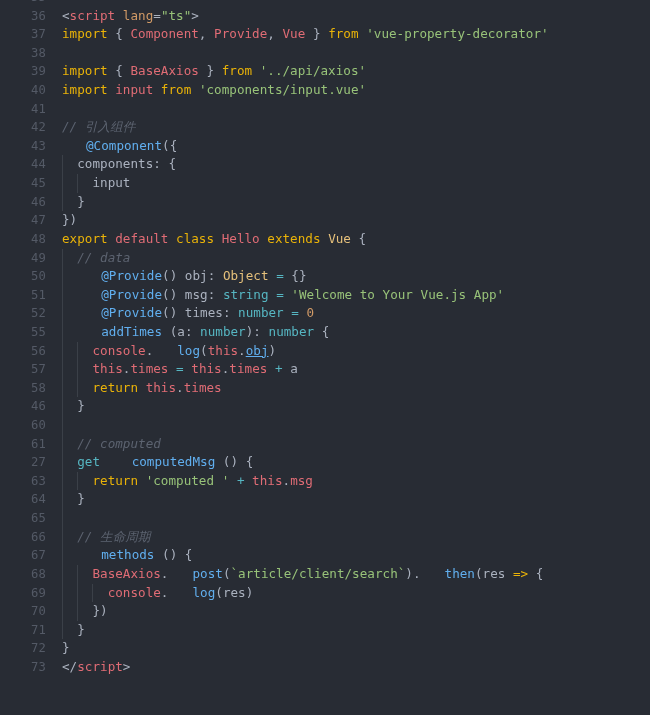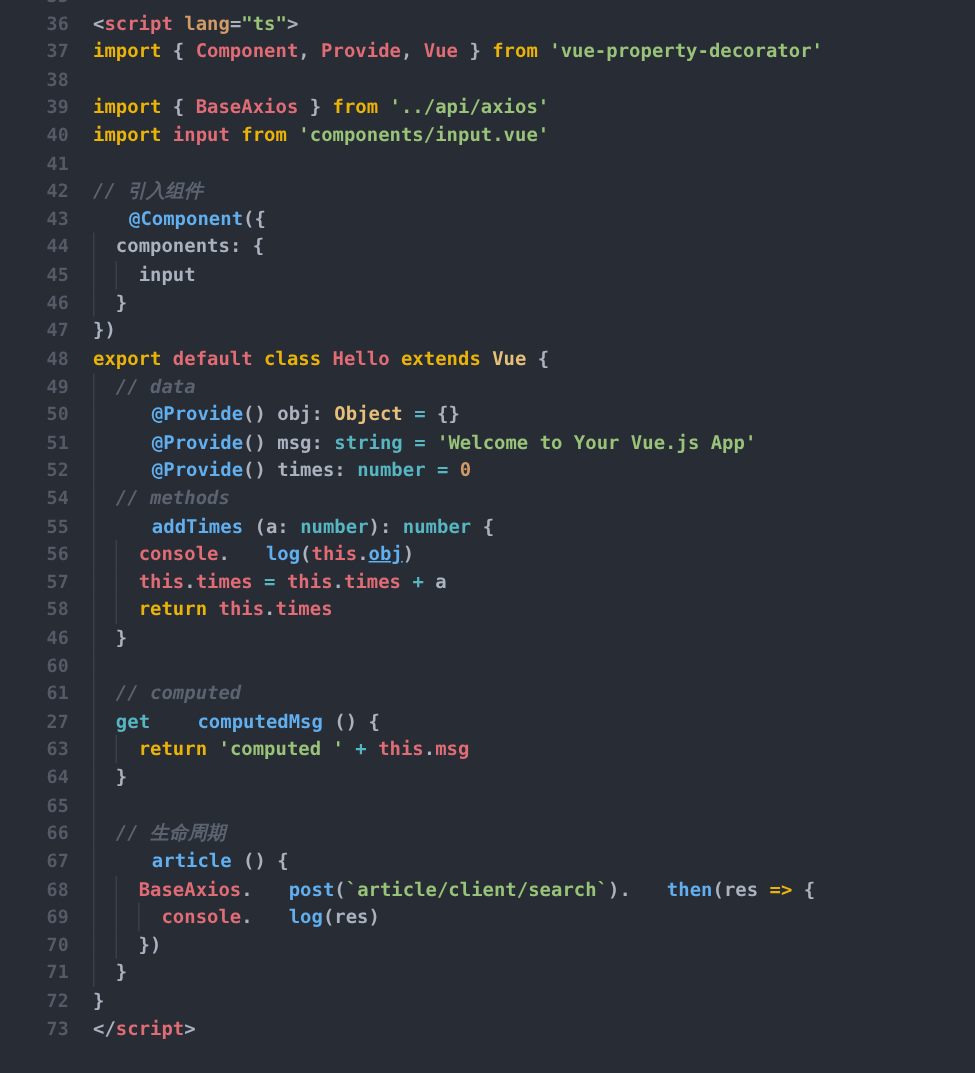--- a/index.html
+++ b/index.html
@@ -22,21 +22,20 @@
     position: absolute;
     top: -12px;
     left: 0;
     right: 0;
   }
   .line {
     position: relative;
     height: 18.62px;
     line-height: 18.62px;
     white-space: pre;
-    font-weight: bold;
   }
   .gutter {
     position: absolute;
     left: 0;
     top: 0;
     width: 46px;
     text-align: right;
     color: #545a66;
     font-size: 12.2px;
     letter-spacing: 0.2px;
@@ -96,34 +95,33 @@
       <div class="line"><div class="gutter">43</div><div class="content"><span class="t-fn">@Component</span><span class="t-punct">({</span></div></div>
       <div class="line"><div class="gutter">44</div><div class="guides"><div class="guide" style="left: 0px;"></div></div><div class="content"><span class="t-punct">  </span><span class="t-prop">components</span><span class="t-punct">: {</span></div></div>
       <div class="line"><div class="gutter">45</div><div class="guides"><div class="guide" style="left: 0px;"></div><div class="guide" style="left: 14.96px;"></div></div><div class="content"><span class="t-punct">    </span><span class="t-prop">input</span></div></div>
       <div class="line"><div class="gutter">46</div><div class="guides"><div class="guide" style="left: 0px;"></div></div><div class="content"><span class="t-punct">  }</span></div></div>
       <div class="line"><div class="gutter">47</div><div class="content"><span class="t-punct">})</span></div></div>
       <div class="line"><div class="gutter">48</div><div class="content"><span class="t-kw">export</span><span class="t-punct"> </span><span class="t-var">default</span><span class="t-punct"> </span><span class="t-kw">class</span><span class="t-punct"> </span><span class="t-var">Hello</span><span class="t-punct"> </span><span class="t-kw">extends</span><span class="t-punct"> </span><span class="t-type">Vue</span><span class="t-punct"> {</span></div></div>
       <div class="line"><div class="gutter">49</div><div class="guides"><div class="guide" style="left: 0px;"></div></div><div class="content"><span class="t-punct">  </span><span class="t-cmt">// data</span></div></div>
       <div class="line"><div class="gutter">50</div><div class="guides"><div class="guide" style="left: 0px;"></div></div><div class="content"><span class="t-punct">  </span><span class="t-fn">@Provide</span><span class="t-punct">() </span><span class="t-prop">obj</span><span class="t-punct">: </span><span class="t-type">Object</span><span class="t-punct"> </span><span class="t-op">=</span><span class="t-punct"> {}</span></div></div>
       <div class="line"><div class="gutter">51</div><div class="guides"><div class="guide" style="left: 0px;"></div></div><div class="content"><span class="t-punct">  </span><span class="t-fn">@Provide</span><span class="t-punct">() </span><span class="t-prop">msg</span><span class="t-punct">: </span><span class="t-op">string</span><span class="t-punct"> </span><span class="t-op">=</span><span class="t-punct"> </span><span class="t-str">'Welcome to Your Vue.js App'</span></div></div>
       <div class="line"><div class="gutter">52</div><div class="guides"><div class="guide" style="left: 0px;"></div></div><div class="content"><span class="t-punct">  </span><span class="t-fn">@Provide</span><span class="t-punct">() </span><span class="t-prop">times</span><span class="t-punct">: </span><span class="t-op">number</span><span class="t-punct"> </span><span class="t-op">=</span><span class="t-punct"> </span><span class="t-num">0</span></div></div>
-      <div class="line"><div class="gutter">54</div><div class="guides"><div class="guide" style="left: 0px;"></div></div><div class="content"><span class="t-punct">  </span><span class="t-cmt">// methods</span></div></div>
       <div class="line"><div class="gutter">55</div><div class="guides"><div class="guide" style="left: 0px;"></div></div><div class="content"><span class="t-punct">  </span><span class="t-fn">addTimes</span><span class="t-punct"> (</span><span class="t-prop">a</span><span class="t-punct">: </span><span class="t-op">number</span><span class="t-punct">): </span><span class="t-op">number</span><span class="t-punct"> {</span></div></div>
       <div class="line"><div class="gutter">56</div><div class="guides"><div class="guide" style="left: 0px;"></div><div class="guide" style="left: 14.96px;"></div></div><div class="content"><span class="t-punct">    </span><span class="t-var">console</span><span class="t-punct">.</span><span class="t-fn">log</span><span class="t-punct">(</span><span class="t-var">this</span><span class="t-punct">.</span><span class="t-underline">obj</span><span class="t-punct">)</span></div></div>
       <div class="line"><div class="gutter">57</div><div class="guides"><div class="guide" style="left: 0px;"></div><div class="guide" style="left: 14.96px;"></div></div><div class="content"><span class="t-punct">    </span><span class="t-var">this</span><span class="t-punct">.</span><span class="t-var">times</span><span class="t-punct"> </span><span class="t-op">=</span><span class="t-punct"> </span><span class="t-var">this</span><span class="t-punct">.</span><span class="t-var">times</span><span class="t-punct"> </span><span class="t-op">+</span><span class="t-punct"> </span><span class="t-prop">a</span></div></div>
       <div class="line"><div class="gutter">58</div><div class="guides"><div class="guide" style="left: 0px;"></div><div class="guide" style="left: 14.96px;"></div></div><div class="content"><span class="t-punct">    </span><span class="t-kw">return</span><span class="t-punct"> </span><span class="t-var">this</span><span class="t-punct">.</span><span class="t-var">times</span></div></div>
       <div class="line"><div class="gutter">46</div><div class="guides"><div class="guide" style="left: 0px;"></div></div><div class="content"><span class="t-punct">  }</span></div></div>
       <div class="line"><div class="gutter">60</div><div class="guides"><div class="guide" style="left: 0px;"></div></div><div class="content"></div></div>
       <div class="line"><div class="gutter">61</div><div class="guides"><div class="guide" style="left: 0px;"></div></div><div class="content"><span class="t-punct">  </span><span class="t-cmt">// computed</span></div></div>
       <div class="line"><div class="gutter">27</div><div class="guides"><div class="guide" style="left: 0px;"></div></div><div class="content"><span class="t-punct">  </span><span class="t-op">get</span><span class="t-punct"> </span><span class="t-fn">computedMsg</span><span class="t-punct"> () {</span></div></div>
       <div class="line"><div class="gutter">63</div><div class="guides"><div class="guide" style="left: 0px;"></div><div class="guide" style="left: 14.96px;"></div></div><div class="content"><span class="t-punct">    </span><span class="t-kw">return</span><span class="t-punct"> </span><span class="t-str">'computed '</span><span class="t-punct"> </span><span class="t-op">+</span><span class="t-punct"> </span><span class="t-var">this</span><span class="t-punct">.</span><span class="t-var">msg</span></div></div>
       <div class="line"><div class="gutter">64</div><div class="guides"><div class="guide" style="left: 0px;"></div></div><div class="content"><span class="t-punct">  }</span></div></div>
       <div class="line"><div class="gutter">65</div><div class="guides"><div class="guide" style="left: 0px;"></div></div><div class="content"></div></div>
       <div class="line"><div class="gutter">66</div><div class="guides"><div class="guide" style="left: 0px;"></div></div><div class="content"><span class="t-punct">  </span><span class="t-cmt">// 生命周期</span></div></div>
-      <div class="line"><div class="gutter">67</div><div class="guides"><div class="guide" style="left: 0px;"></div></div><div class="content"><span class="t-punct">  </span><span class="t-fn">article</span><span class="t-punct"> () {</span></div></div>
+      <div class="line"><div class="gutter">67</div><div class="guides"><div class="guide" style="left: 0px;"></div></div><div class="content"><span class="t-punct">  </span><span class="t-fn">methods</span><span class="t-punct"> () {</span></div></div>
       <div class="line"><div class="gutter">68</div><div class="guides"><div class="guide" style="left: 0px;"></div><div class="guide" style="left: 14.96px;"></div></div><div class="content"><span class="t-punct">    </span><span class="t-var">BaseAxios</span><span class="t-punct">.</span><span class="t-fn">post</span><span class="t-punct">(</span><span class="t-str">`article/client/search`</span><span class="t-punct">).</span><span class="t-fn">then</span><span class="t-punct">(</span><span class="t-prop">res</span><span class="t-punct"> </span><span class="t-kw">=&gt;</span><span class="t-punct"> {</span></div></div>
       <div class="line"><div class="gutter">69</div><div class="guides"><div class="guide" style="left: 0px;"></div><div class="guide" style="left: 14.96px;"></div><div class="guide" style="left: 29.92px;"></div></div><div class="content"><span class="t-punct">      </span><span class="t-var">console</span><span class="t-punct">.</span><span class="t-fn">log</span><span class="t-punct">(</span><span class="t-prop">res</span><span class="t-punct">)</span></div></div>
       <div class="line"><div class="gutter">70</div><div class="guides"><div class="guide" style="left: 0px;"></div><div class="guide" style="left: 14.96px;"></div></div><div class="content"><span class="t-punct">    })</span></div></div>
       <div class="line"><div class="gutter">71</div><div class="guides"><div class="guide" style="left: 0px;"></div></div><div class="content"><span class="t-punct">  }</span></div></div>
       <div class="line"><div class="gutter">72</div><div class="content"><span class="t-punct">}</span></div></div>
       <div class="line"><div class="gutter">73</div><div class="content"><span class="t-punct">&lt;/</span><span class="t-tag">script</span><span class="t-punct">&gt;</span></div></div>
     </div>
 </div>
 
 </body></html>

